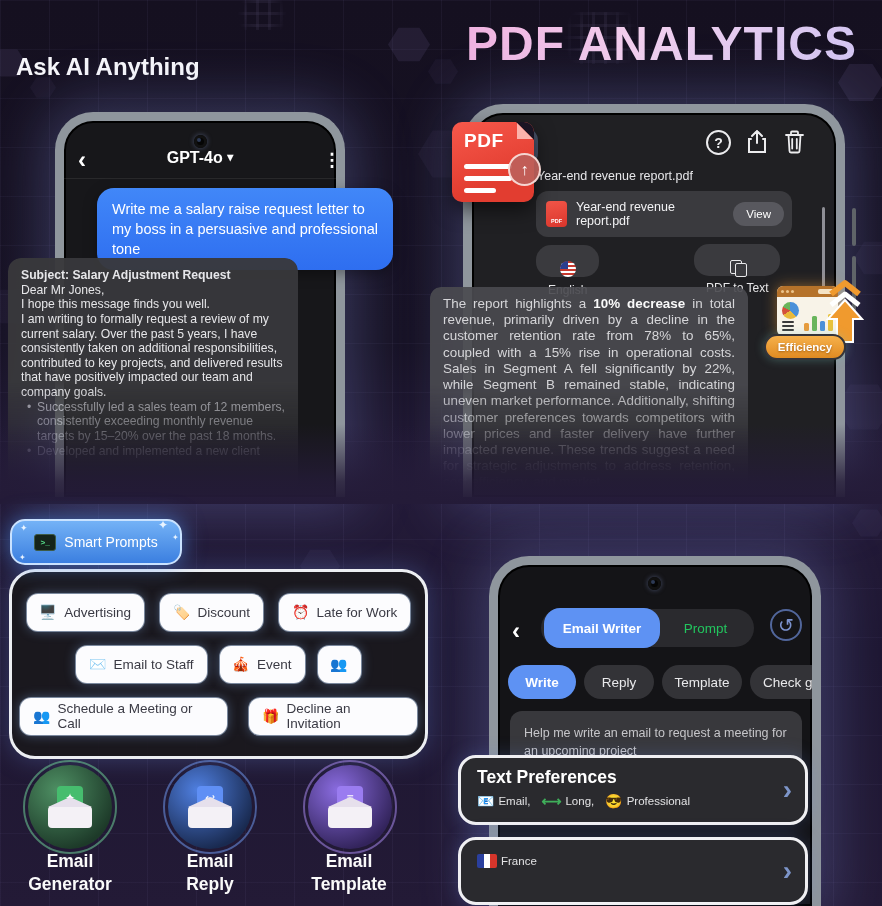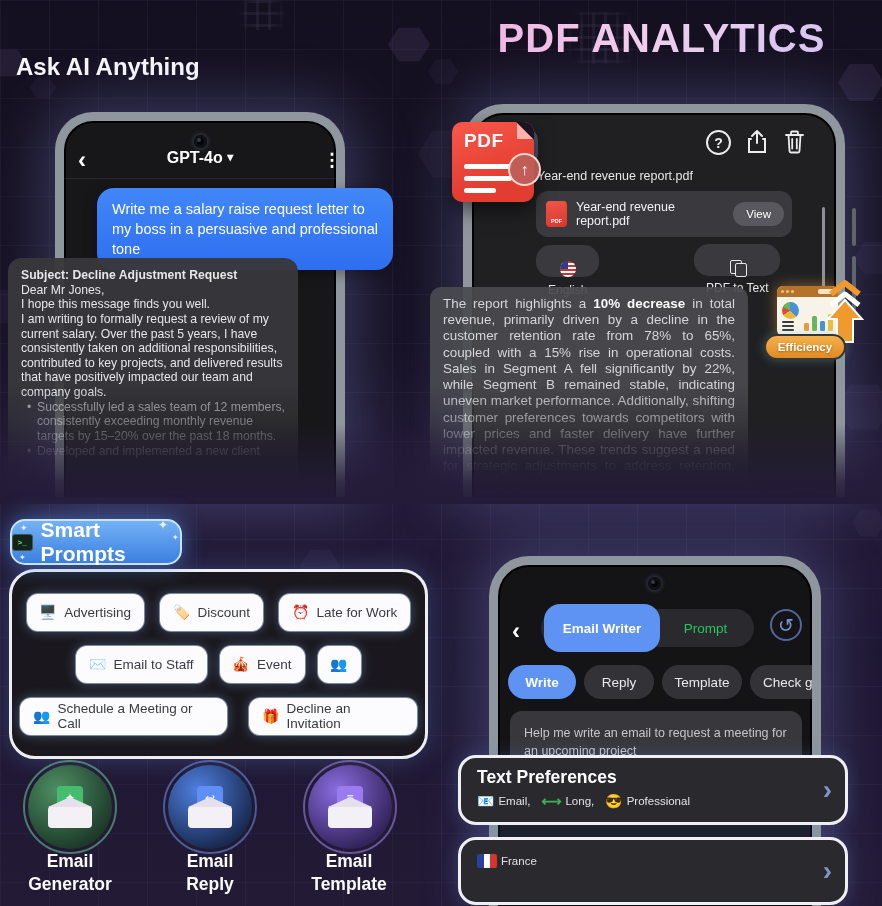--- a/index.html
+++ b/index.html
@@ -21,21 +21,21 @@
   .dots{ position:absolute; background:
       repeating-linear-gradient(90deg, rgba(160,150,200,.25) 0 3px, transparent 3px 12px),
       repeating-linear-gradient(180deg, rgba(160,150,200,.25) 0 3px, transparent 3px 12px);
       background-blend-mode:multiply; opacity:.35;
       -webkit-mask-image:radial-gradient(circle,#000 40%,transparent 75%); mask-image:radial-gradient(circle,#000 40%,transparent 75%);}
   
   .big-title{ position:absolute; font-weight:800; letter-spacing:1px; text-align:center;
     background:linear-gradient(100deg,#efaede 0%,#f2cfee 45%,#cfc4f2 100%);
     -webkit-background-clip:text; background-clip:text; color:transparent; }
   .t-chatbot{ left:0; top:6px; width:441px; font-size:42px; }
-  .t-pdf{ left:441px; top:16px; width:441px; font-size:40px; }
+  .t-pdf{ left:441px; top:16px; width:441px; font-size:48px; }
   .t-email{ left:141px; top:484px; width:600px; font-size:42px; }
   .subtitle{ position:absolute; left:16px; top:53px; width:441px; 
     color:#f7f7fa; font-size:24px; font-weight:700; }
   
   .phone{ position:absolute; background:#17171a; border:9px solid #8f969d; border-bottom:none;
     box-shadow:0 0 55px 12px rgba(135,150,230,.28), inset 0 0 0 2px #000; }
   .phone-chat{ left:55px; top:112px; width:290px; height:385px; border-radius:38px 38px 0 0; }
   .phone-pdf{ left:463px; top:104px; width:382px; height:393px; border-radius:40px 40px 0 0; background:#202023; }
   .phone-email{ left:489px; top:556px; width:332px; height:350px; border-radius:40px 40px 0 0; background:#141417; }
   .side-btn{ position:absolute; width:4px; background:#5f6468; border-radius:2px; }
@@ -127,52 +127,52 @@
   
   .section-fade{ position:absolute; left:0; top:424px; width:882px; height:80px; z-index:8; pointer-events:none;
     background:linear-gradient(180deg,rgba(36,27,56,0) 0%,rgba(36,27,56,.85) 72%,#241b38 100%); }
   
   .smart-pill{ position:absolute; left:10px; top:519px; width:172px; height:46px; border-radius:15px; z-index:9;
     background:linear-gradient(180deg,#74b2f6,#3b7fe0); border:2px solid #c9e2ff;
     box-shadow:0 0 22px rgba(85,155,255,.6); display:flex; align-items:center; justify-content:center; gap:8px; }
   .smart-pill .term{ width:22px; height:17px; border-radius:3px; background:#15241b; border:1px solid #3d5a46;
     color:#57e08c; font-family:"Liberation Mono",monospace; font-size:8px; font-weight:700;
     display:flex; align-items:center; justify-content:center; }
-  .smart-pill .lbl{ color:#fff; font-size:21px; font-weight:700; }
+  .smart-pill .lbl{ color:#fff; font-size:14px; font-weight:400; }
   .spark{ position:absolute; color:#eaf4ff; line-height:1; }
   
   .prompts-panel{ position:absolute; left:9px; top:569px; width:419px; height:190px; border-radius:26px; z-index:8;
     background:rgba(26,24,30,.95); border:3px solid #eceef2; box-shadow:0 0 26px rgba(120,160,255,.28);
     display:flex; flex-direction:column; justify-content:center; gap:15px; padding:10px 8px; }
   .p-row{ display:flex; justify-content:center; gap:16px; }
   .p-row.r2{ gap:13px; } .p-row.r3{ gap:22px; }
   .prompt-pill{ height:37px; border-radius:11px; background:#fcfcfe; color:#3a3a44; font-size:13.5px;
     display:inline-flex; align-items:center; gap:7px; padding:0 13px;
     box-shadow:0 0 0 1px rgba(200,220,245,.5), 0 0 12px rgba(140,190,255,.4); }
   .prompt-pill .em{ font-size:14px; }
   
   .ew-screen{ position:absolute; left:498px; top:565px; width:314px; height:341px; overflow:hidden;
     border-radius:31px 31px 0 0; z-index:2;}
   .ew-back{ position:absolute; left:14px; top:52px; color:#fff; font-size:24px; font-weight:700; }
   .segment{ position:absolute; left:43px; top:44px; width:213px; height:38px; border-radius:19px;
     background:#2a2a2e; display:flex; align-items:center; padding:3px; }
-  .seg-sel{ width:116px; height:48px; border-radius:16px; background:#5e92f3; color:#fff;
+  .seg-sel{ width:116px; height:40px; border-radius:16px; background:#5e92f3; color:#fff;
     font-size:13.5px; font-weight:700; display:flex; align-items:center; justify-content:center; }
   .seg-other{ flex:1; text-align:center; color:#22c55e; font-size:13.5px; }
   .history-btn{ position:absolute; right:10px; top:44px; width:32px; height:32px; border-radius:50%;
     border:2px solid #51669b; color:#7c93cf; font-size:19px; display:flex; align-items:center; justify-content:center; }
   .modes{ position:absolute; left:10px; top:100px; display:flex; gap:8px; width:420px; }
   .mode{ height:34px; border-radius:17px; background:#333337; color:#e9e9eb; font-size:13.5px;
     display:flex; align-items:center; justify-content:center; flex:none; }
   .mode.sel{ background:#5e92f3; color:#fff; font-weight:700; }
   .m0{width:68px;} .m1{width:70px;} .m2{width:80px;} .m3{width:122px;}
   .ew-input{ position:absolute; left:12px; top:146px; width:292px; height:110px; border-radius:12px;
     background:#38383c; color:#c6c6ca; font-size:12.5px; line-height:1.45; padding:13px 14px; }
   
-  .pref-card{ position:absolute; left:458px; width:390px; border-radius:18px; background:#2a2a2e;
+  .pref-card{ position:absolute; left:458px; width:350px; border-radius:18px; background:#2a2a2e;
     border:3px solid #f0f0f3; padding:9px 16px 10px; z-index:10; box-shadow:0 0 18px rgba(100,130,220,.25);}
   .pref-card .title{ color:#fff; font-size:17.5px; font-weight:700; }
   .pref-items{ display:flex; align-items:center; gap:11px; margin-top:5px; }
   .pref-item{ display:flex; align-items:center; gap:4px; color:#e2e2e4; font-size:11.5px; }
   .pref-item .em{ font-size:14px; }
   .em-green{ color:#3fae5a; font-weight:800; }
   .chev-right{ position:absolute; right:13px; top:50%; transform:translateY(-50%); color:#7d95c9;
     font-size:28px; font-weight:700; }
   .flag-fr{ width:20px; height:14px; border-radius:2px; flex:none;
     background:linear-gradient(90deg,#2a3f9e 0 33%,#fff 33% 66%,#d6352b 66%); }
@@ -225,21 +225,21 @@
   <div class="gpt-title">
     <span>GPT-4o</span>
     <span class="caret">▾</span>
   </div>
   <span class="kebab" style="position:absolute;left:323px;top:149px;color:#fff;">⋮</span>
   <div class="hdr-divider" style="left:64px;top:178px;width:272px;"></div>
 
   <div class="user-bubble">Write me a salary raise request letter to my boss in a persuasive and professional tone</div>
 
   <div class="ai-card">
-    <div class="subj">Subject: Decline Adjustment Request</div>
+    <div class="subj">Subject: Salary Adjustment Request</div>
     <div>Dear Mr Jones,</div>
     <div>I hope this message finds you well.</div>
     <div>I am writing to formally request a review of my current salary. Over the past 5 years, I have consistently taken on additional responsibilities, contributed to key projects, and delivered results that have positively impacted our team and company goals.</div>
     <div class="bullet">Successfully led a sales team of 12 members, consistently exceeding monthly revenue targets by 15–20% over the past 18 months.</div>
     <div class="bullet">Developed and implemented a new client</div>
   </div>
 
   <div class="big-title t-pdf">PDF ANALYTICS</div>
 
   <div class="phone phone-pdf"></div>

